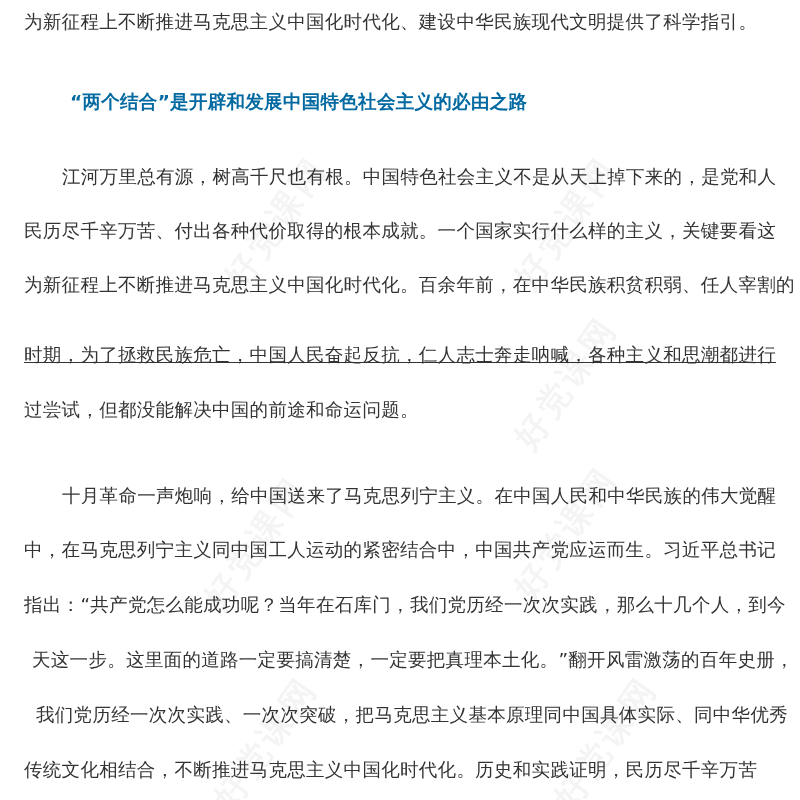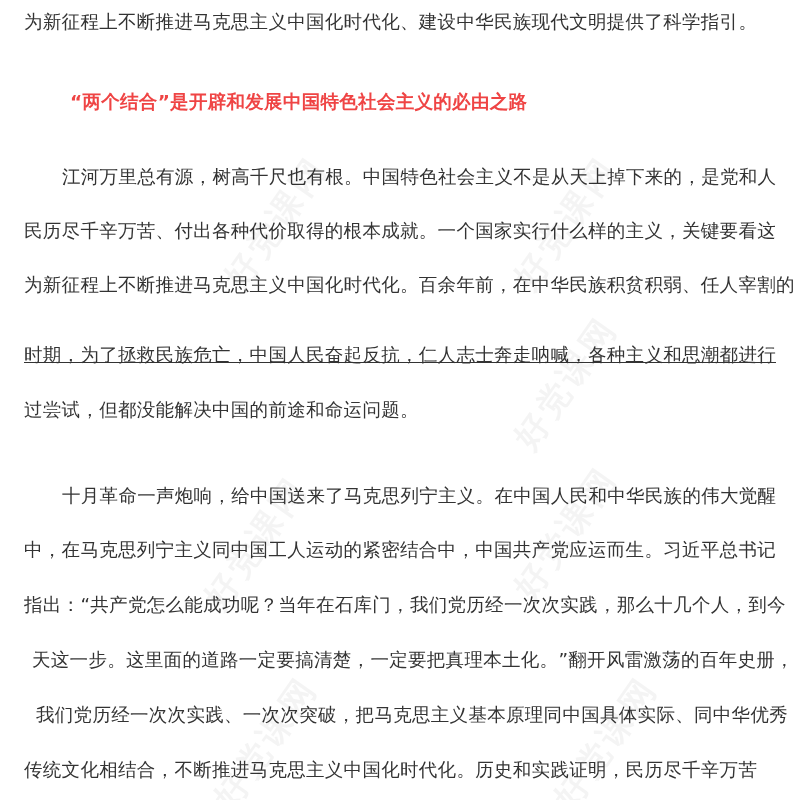--- a/index.html
+++ b/index.html
@@ -34,21 +34,21 @@
     }
     .line.indent {
       left: 62px;
     }
     .heading {
       position: absolute;
       left: 70px;
       font-size: 18.5px;
       line-height: 24px;
       font-weight: bold;
-      color: #ef4444;
+      color: #0369a1;
       white-space: nowrap;
       letter-spacing: 0.3px;
     }
     .watermark {
       position: absolute;
       font-size: 34px;
       color: rgba(0,0,0,0.045);
       transform: rotate(-55deg);
       transform-origin: center;
       white-space: nowrap;

